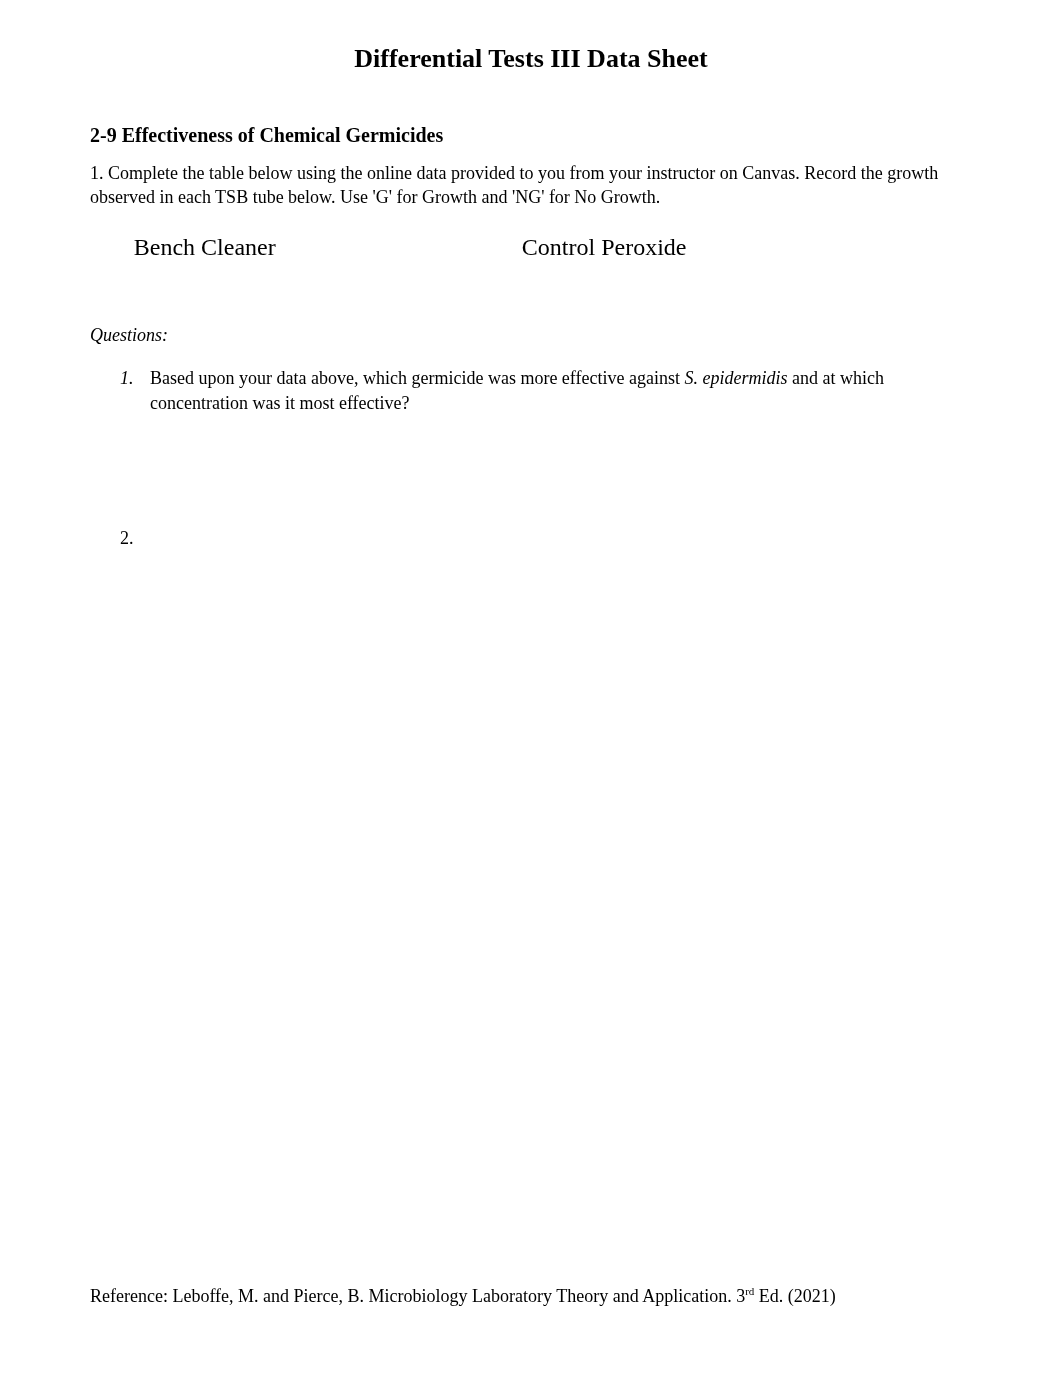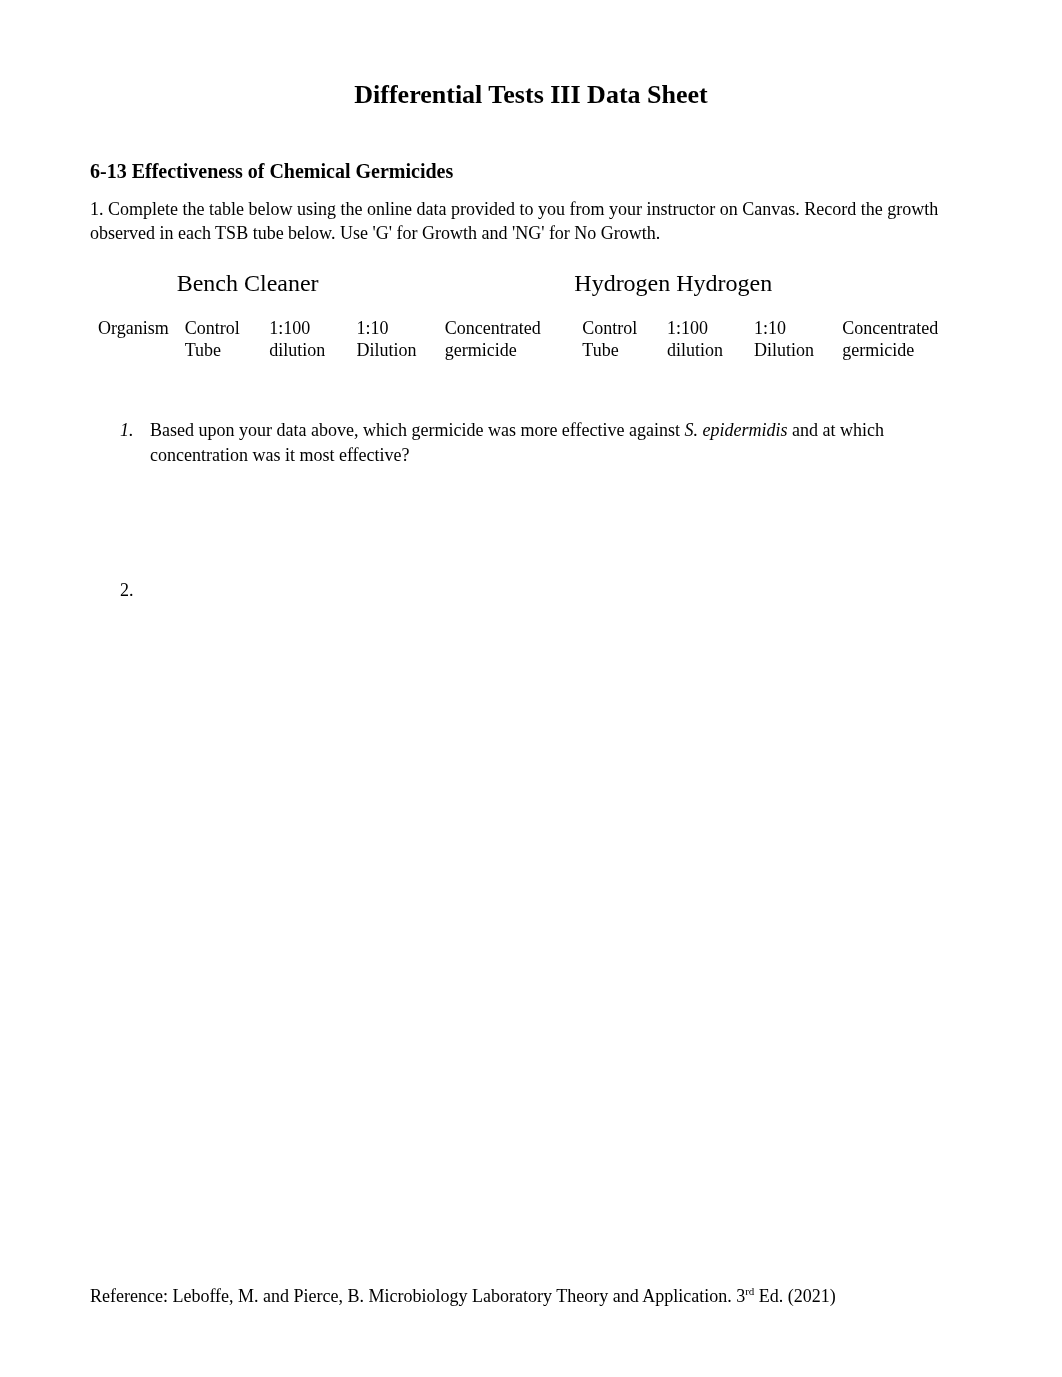--- a/index.html
+++ b/index.html
@@ -7,21 +7,21 @@
     padding: 0;
     font-family: "Times New Roman", Times, serif;
     background: #fff;
     color: #000;
     width: 1062px;
     height: 1377px;
     box-sizing: border-box;
     position: relative;
   }
   .page {
-    padding: 80px 90px 40px 90px;
+    padding: 44px 90px 40px 90px;
     box-sizing: border-box;
     height: 100%;
     position: relative;
   }
   .title {
     text-align: center;
     font-weight: bold;
     font-size: 26px;
     margin-bottom: 50px;
   }
@@ -100,46 +100,36 @@
     font-size: 11px;
   }
 </style>
 </head>
 <body>
 
 <div class="page">
 
   <div class="title">Differential Tests III Data Sheet</div>
 
-  <div class="section-heading">6-13 Effectiveness of Chemical Germicides</div>
+  <div class="section-heading">2-9 Effectiveness of Chemical Germicides</div>
 
 
   <div class="para">1. Complete the table below using the online data provided to you from your instructor on Canvas. Record the growth observed in each TSB tube below. Use 'G' for Growth and 'NG' for No Growth.</div>
 
   <table class="data">
     <tbody>
         <tr>
       <th></th>
       <th colspan="4" class="group-header">Bench Cleaner</th>
-      <th colspan="4" class="group-header">Hydrogen Hydrogen</th>
-    </tr>
-    <tr>
-      <th class="col-sub">Organism</th>
-      <th class="col-sub">Control Tube</th>
-      <th class="col-sub">1:100 dilution</th>
-      <th class="col-sub">1:10 Dilution</th>
-      <th class="col-sub">Concentrated germicide</th>
-      <th class="col-sub">Control Tube</th>
-      <th class="col-sub">1:100 dilution</th>
-      <th class="col-sub">1:10 Dilution</th>
-      <th class="col-sub">Concentrated germicide</th>
+      <th colspan="4" class="group-header">Control Peroxide</th>
     </tr>
   </tbody>
     </table>
 
+  <div class="questions-label">Questions:</div>
 
   <div class="qlist">
     <div class="qitem">
       <div class="qmark italic">1.</div>
       <div class="qtext">
         <span>Based upon your data above, which germicide was more effective against </span><span class="ital">S. epidermidis</span><span> and at which concentration was it most effective?</span>
       </div>
     </div>
     <div class="qitem">
       <div class="qmark">2.</div>

